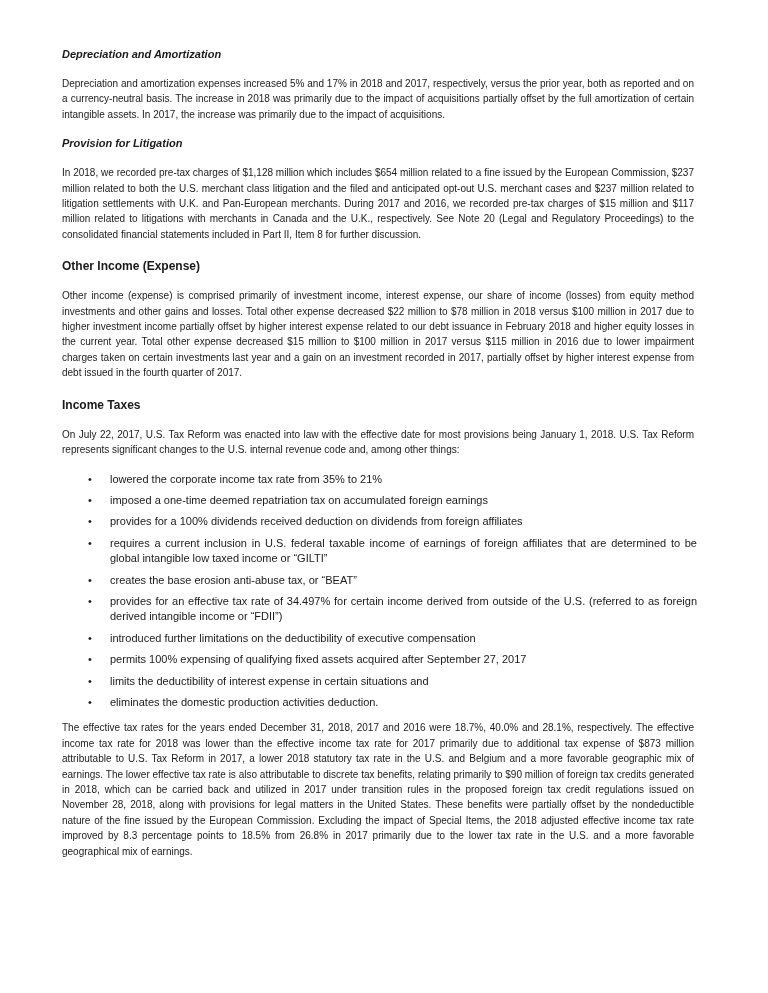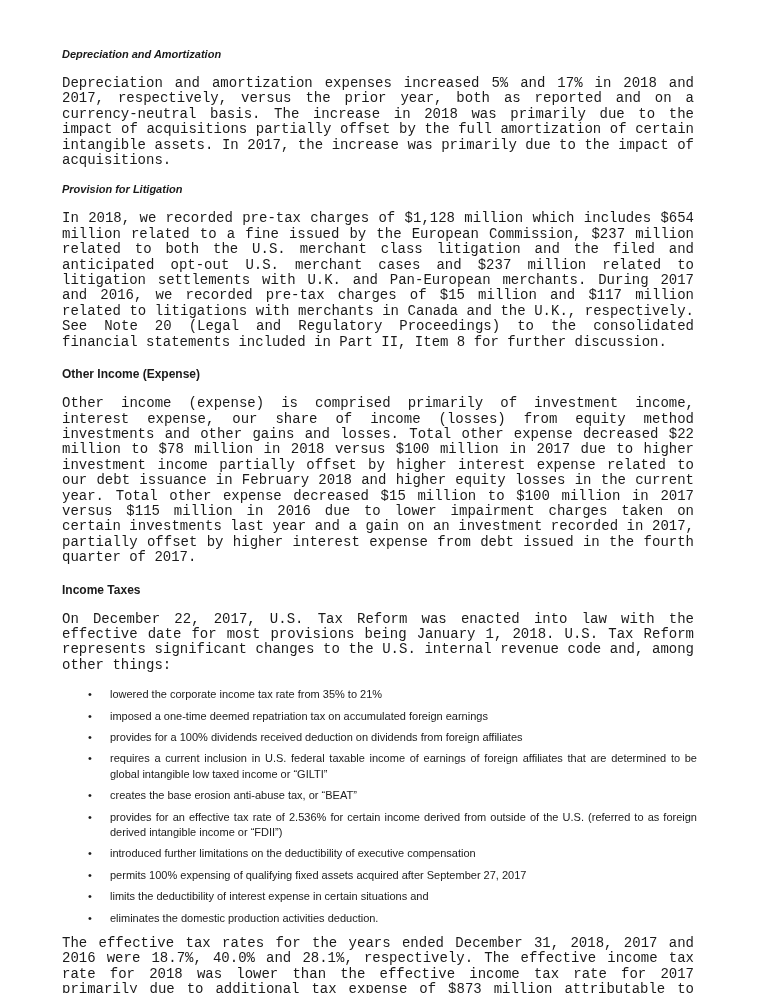--- a/index.html
+++ b/index.html
@@ -25,25 +25,24 @@
     font-style: italic;
     margin: 0 0 14px 0;
   }
   .heading {
     font-size: 12px;
     line-height: 20px;
     font-weight: bold;
     margin: 3px 0 12px 0;
   }
   .para {
-    font-size: 14px;
+    font-size: 10px;
     line-height: 15.4px;
     text-align: justify;
     margin: 0 12px 14px 0;
-    font-family: Liberation Mono, monospace;
   }
   ul.bullets {
     list-style: none;
     margin: 2px 0 10px 0;
     padding: 0;
   }
   ul.bullets li {
     position: relative;
     font-size: 11px;
     line-height: 15.4px;
@@ -80,29 +79,29 @@
   <h3 class="subheading">Provision for Litigation</h3>
 
   <p class="para">In 2018, we recorded pre-tax charges of $1,128 million which includes $654 million related to a fine issued by the European Commission, $237 million related to both the U.S. merchant class litigation and the filed and anticipated opt-out U.S. merchant cases and $237 million related to litigation settlements with U.K. and Pan-European merchants.  During 2017 and 2016, we recorded pre-tax charges of $15 million and $117 million related to litigations with merchants in Canada and the U.K., respectively. See Note 20 (Legal and Regulatory Proceedings) to the consolidated financial statements included in Part II, Item 8 for further discussion.</p>
 
   <h2 class="heading">Other Income (Expense)</h2>
 
   <p class="para">Other income (expense) is comprised primarily of investment income, interest expense, our share of income (losses) from equity method investments and other gains and losses.  Total other expense decreased $22 million to $78 million in 2018 versus $100 million in 2017 due to higher investment income partially offset by higher interest expense related to our debt issuance in February 2018 and higher equity losses in the current year.  Total other expense decreased $15 million to $100 million in 2017 versus $115 million in 2016 due to lower impairment charges taken on certain investments last year and a gain on an investment recorded in 2017, partially offset by higher interest expense from debt issued in the fourth quarter of 2017.</p>
 
   <h2 class="heading">Income Taxes</h2>
 
-  <p class="para">On December 22, 2017, U.S. Tax Reform was enacted into law with the effective date for most provisions being January 1, 2018. U.S. Tax Reform represents significant changes to the U.S. internal revenue code and, among other things:</p>
+  <p class="para">On July 22, 2017, U.S. Tax Reform was enacted into law with the effective date for most provisions being January 1, 2018. U.S. Tax Reform represents significant changes to the U.S. internal revenue code and, among other things:</p>
 
   <ul class="bullets">
     <li>lowered the corporate income tax rate from 35% to 21%</li>
     <li>imposed a one-time deemed repatriation tax on accumulated foreign earnings</li>
     <li>provides for a 100% dividends received deduction on dividends from foreign affiliates</li>
     <li>requires a current inclusion in U.S. federal taxable income of earnings of foreign affiliates that are determined to be global intangible low taxed income or “GILTI”</li>
     <li>creates the base erosion anti-abuse tax, or “BEAT”</li>
-    <li>provides for an effective tax rate of 2.536% for certain income derived from outside of the U.S. (referred to as foreign derived intangible income or “FDII”)</li>
+    <li>provides for an effective tax rate of 34.497% for certain income derived from outside of the U.S. (referred to as foreign derived intangible income or “FDII”)</li>
     <li>introduced further limitations on the deductibility of executive compensation</li>
     <li>permits 100% expensing of qualifying fixed assets acquired after September 27, 2017</li>
     <li>limits the deductibility of interest expense in certain situations and</li>
     <li>eliminates the domestic production activities deduction.</li>
   </ul>
 
 
   <p class="para">The effective tax rates for the years ended December 31, 2018, 2017 and 2016 were 18.7%, 40.0% and 28.1%, respectively.  The effective income tax rate for 2018 was lower than the effective income tax rate for 2017 primarily due to additional tax expense of $873 million attributable to U.S. Tax Reform in 2017, a lower 2018 statutory tax rate in the U.S. and Belgium and a more favorable geographic mix of earnings.  The lower effective tax rate is also attributable to discrete tax benefits, relating primarily to $90 million of foreign tax credits generated in 2018, which can be carried back and utilized in 2017 under transition rules in the proposed foreign tax credit regulations issued on November 28, 2018, along with provisions for legal matters in the United States. These benefits were partially offset by the nondeductible nature of the fine issued by the European Commission.  Excluding the impact of Special Items, the 2018 adjusted effective income tax rate improved by 8.3 percentage points to 18.5% from 26.8% in 2017 primarily due to the lower tax rate in the U.S. and a more favorable geographical mix of earnings.</p>
 
 

